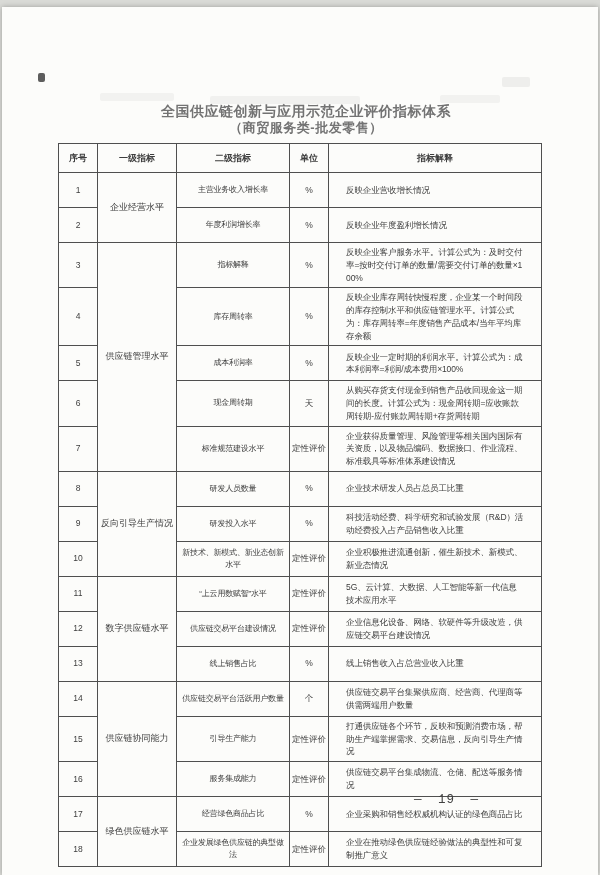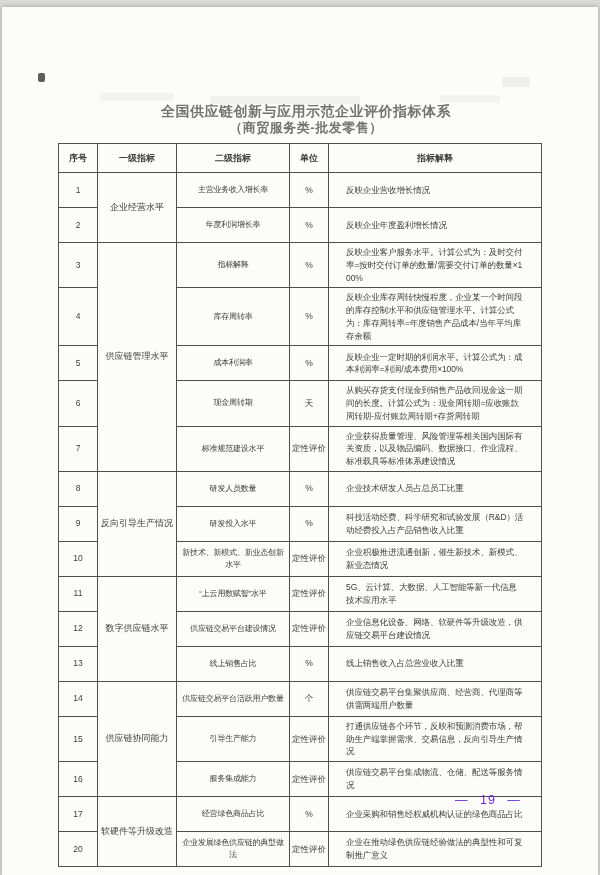--- a/index.html
+++ b/index.html
@@ -48,22 +48,22 @@
     padding:2px 3px;height:28px;
     word-break:break-all;
   }
   .indicator-table td.c-lv1{font-size:9px;}
   .indicator-table td.c-lv2{font-size:8px;letter-spacing:-.2px;border-radius:8px;}
   .indicator-table td.c-unit{padding:2px 1px;}
   .indicator-table td.c-exp{text-align:left;padding:3px 17px;letter-spacing:-.1px;}
 
   .page-number{
     position:absolute;left:412px;top:786px;
-    font-family:Liberation Sans, sans-serif;
-    font-size:12.5px;color:#6d28d9;word-spacing:7px;letter-spacing:1px;margin-left:41px;
+    font-family:Liberation Mono, monospace;
+    font-size:12.5px;color:#404040;word-spacing:7px;letter-spacing:1px;
   }
 </style>
 </head>
 <body>
 
 <div class="scan-page">
   <span class="smudge s1"></span>
   <span class="smudge s2"></span>
   <span class="smudge s3"></span>
   <span class="smudge s4"></span>
@@ -188,27 +188,27 @@
         <td class="c-exp">打通供应链各个环节，反映和预测消费市场，帮助生产端掌握需求、交易信息，反向引导生产情况</td>
       </tr>
       <tr>
         <td class="c-no">16</td>
         <td class="c-lv2">服务集成能力</td>
         <td class="c-unit">定性评价</td>
         <td class="c-exp">供应链交易平台集成物流、仓储、配送等服务情况</td>
       </tr>
       <tr>
         <td class="c-no">17</td>
-        <td class="c-lv1" rowspan="2">软硬件等升级改造</td>
+        <td class="c-lv1" rowspan="2">绿色供应链水平</td>
         <td class="c-lv2">经营绿色商品占比</td>
         <td class="c-unit">%</td>
         <td class="c-exp">企业采购和销售经权威机构认证的绿色商品占比</td>
       </tr>
       <tr>
-        <td class="c-no">20</td>
+        <td class="c-no">18</td>
         <td class="c-lv2">企业发展绿色供应链的典型做法</td>
         <td class="c-unit">定性评价</td>
         <td class="c-exp">企业在推动绿色供应链经验做法的典型性和可复制推广意义</td>
       </tr>
     </tbody>
   </table>
 
   <div class="page-number">— 19 —</div>
 </div>
 

